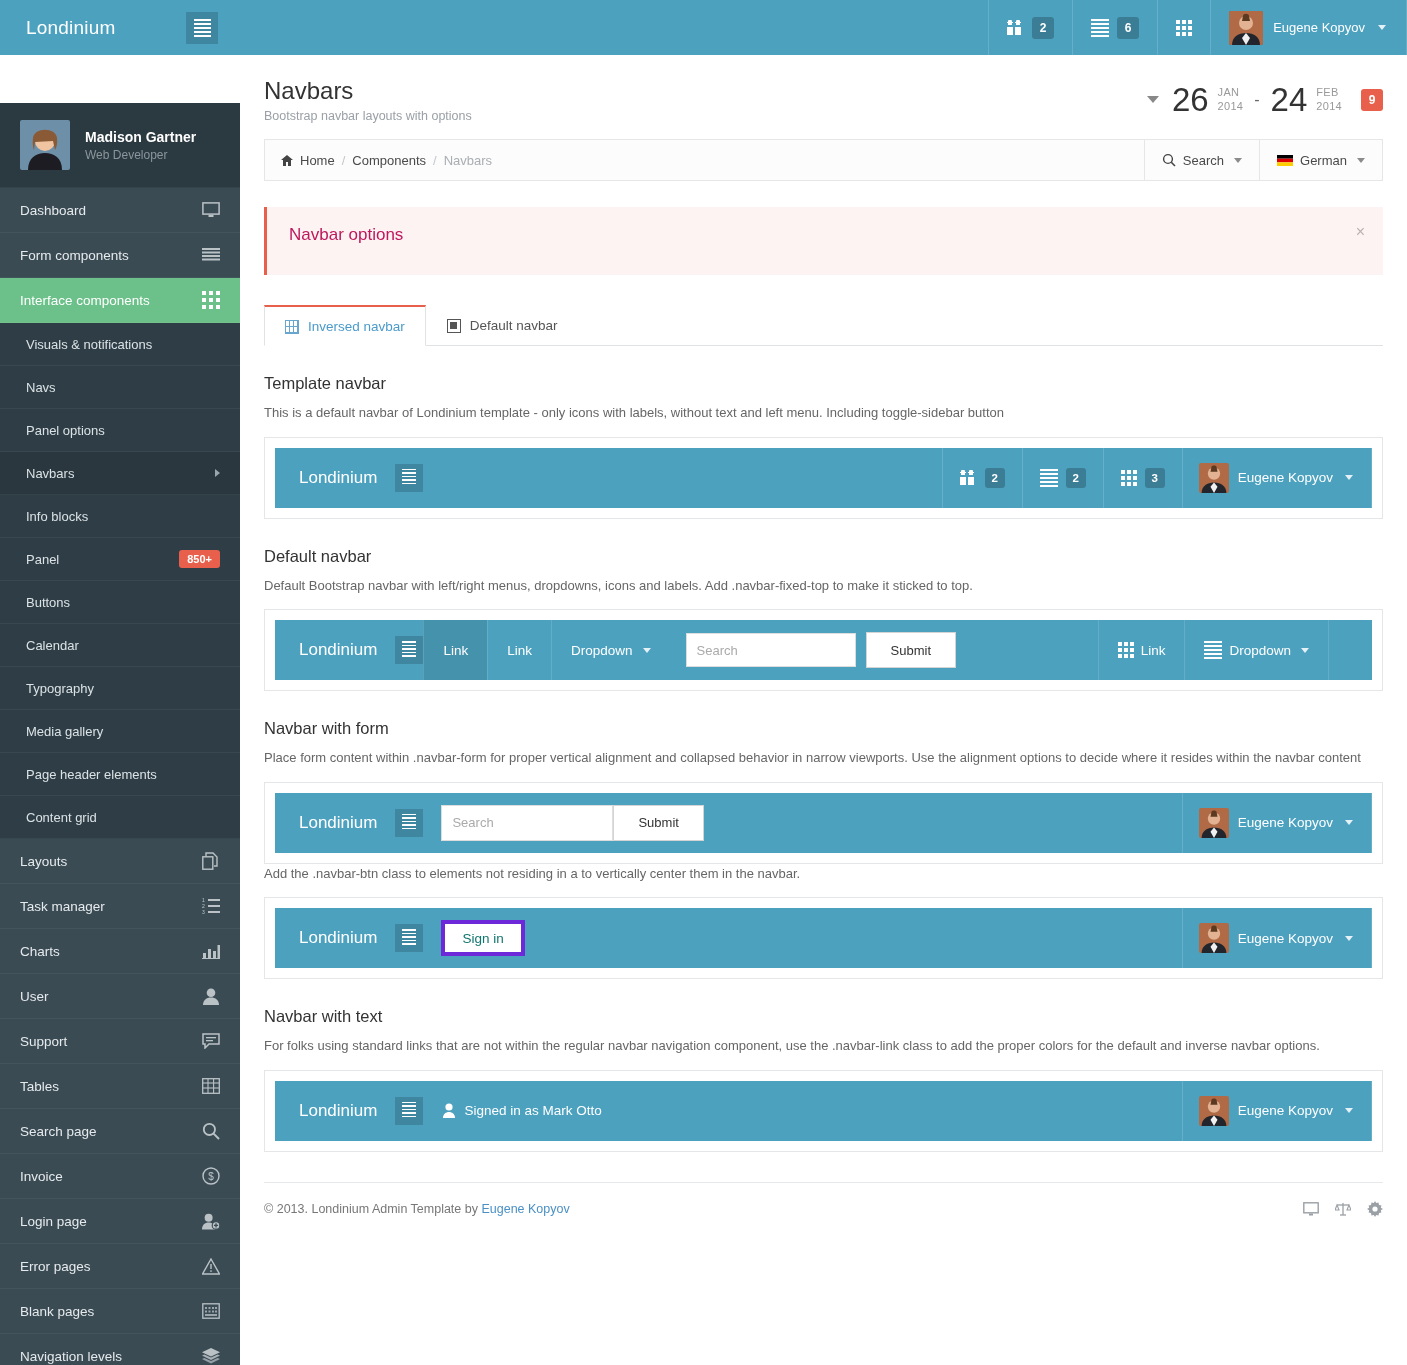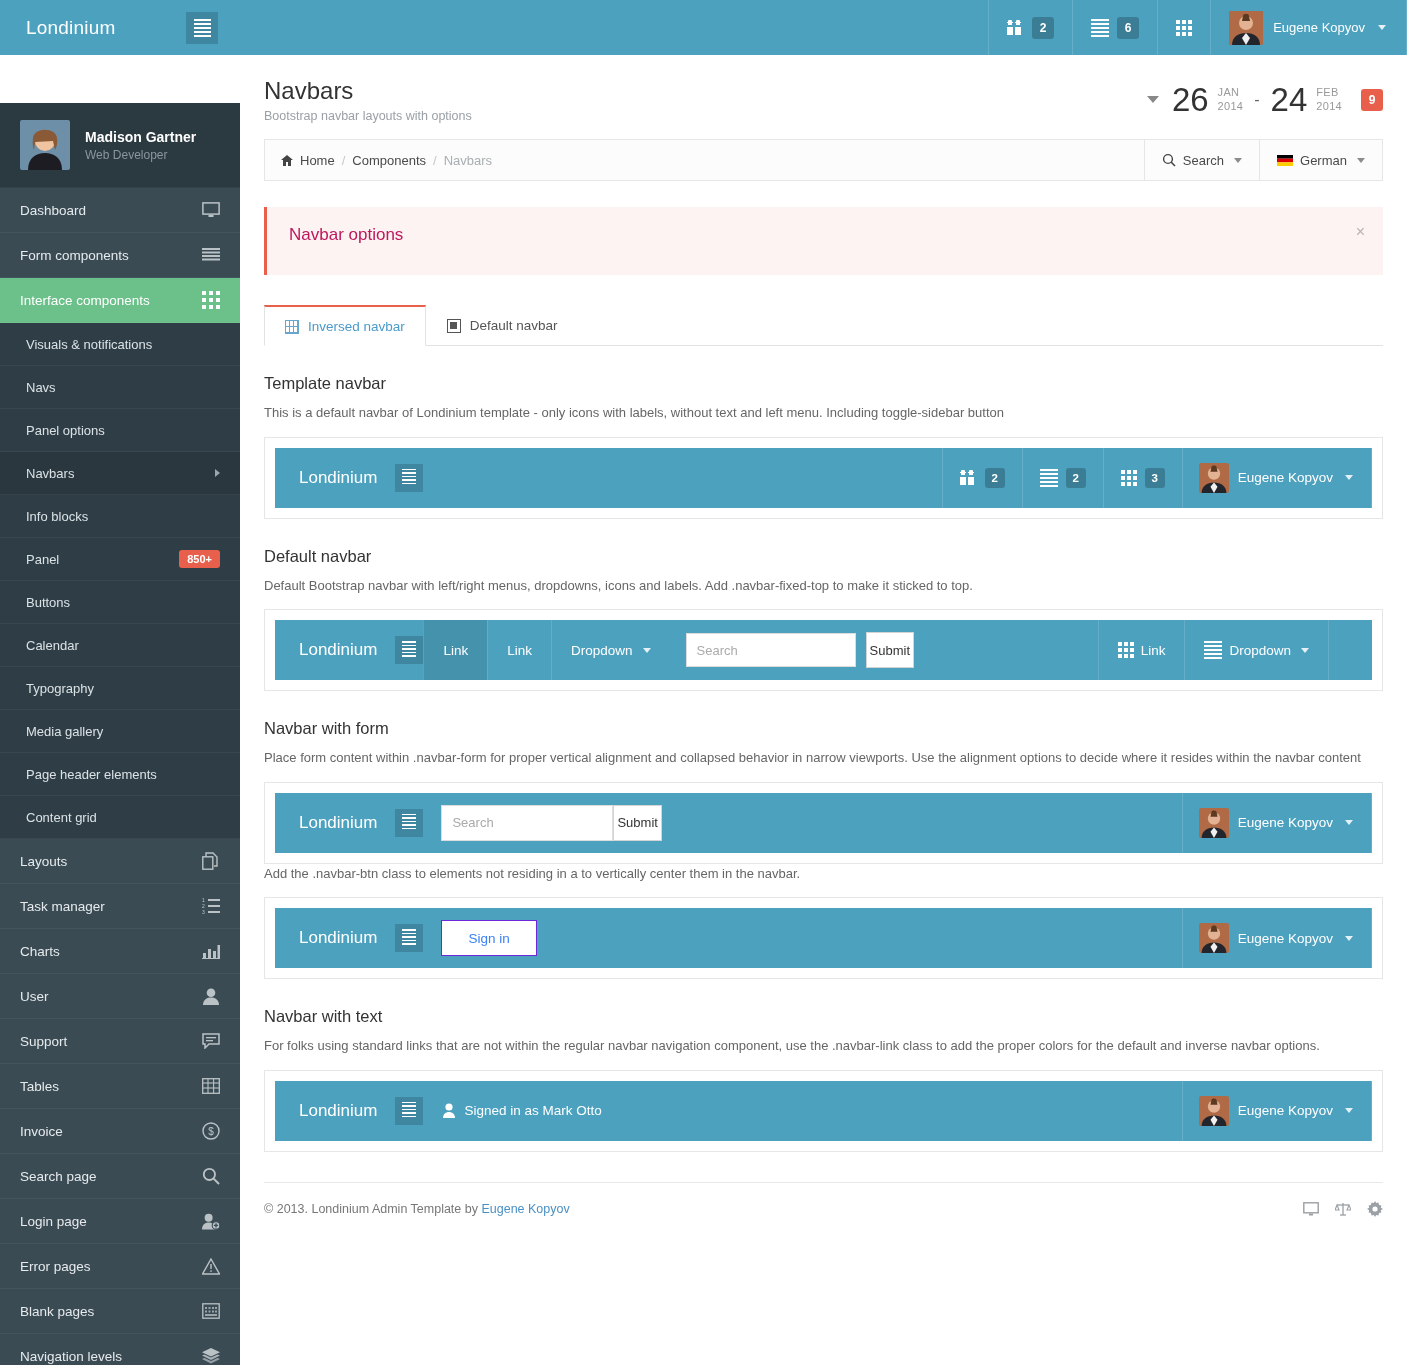--- a/index.html
+++ b/index.html
@@ -232,26 +232,26 @@
     color: #fff; font-size: 13.5px; cursor: pointer; }
   .nd-avatar { width: 30px; height: 30px; border-radius: 2px; overflow: hidden; flex-shrink: 0; }
   .nd-input {
     height: 34px; width: 170px; border: 1px solid #ddd; background: #fff;
     padding: 0 10px; font-size: 13px; color: #555; align-self: center;
     font-family: "Liberation Sans", sans-serif;
   }
   .nd-input::placeholder { color: #aaa; }
   .nd-submit {
     height: 36px; background: #fff; border: 1px solid #d4d4d4; color: #333;
-    font-size: 13px; padding: 0 3px; align-self: center; cursor: pointer;
+    font-size: 13px; padding: 0 24px; align-self: center; cursor: pointer;
     font-family: "Liberation Sans", sans-serif;
   }
   .nd-btn-plain {
-    height: 36px; background: #fff; border: 1px solid #6d28d9; color: #3b82f6;
-    font-size: 13.5px; padding: 0 26px; align-self: center; cursor: pointer;
+    height: 36px; background: #fff; border: 4px solid #6d28d9; color: #0f766e;
+    font-size: 13.5px; padding: 0 17px; align-self: center; cursor: pointer;
     font-family: "Liberation Sans", sans-serif;
   }
   .nd-text { display: flex; align-items: center; gap: 9px; color: #fff; font-size: 13.5px; padding-left: 20px; }
   .ic-person { width: 12px; height: 15px; display: block; }
 
   .footer {
     margin: 30px 24px 0 24px; border-top: 1px solid #e6e8ea;
     display: flex; align-items: center; justify-content: space-between;
     padding: 18px 0 16px 0; font-size: 12.5px; color: #777;
   }
@@ -481,34 +481,34 @@
               <g stroke="currentColor" stroke-width="1.1">
                 <line x1="0.7" y1="5" x2="17.3" y2="5"></line>
                 <line x1="0.7" y1="10" x2="17.3" y2="10"></line>
                 <line x1="6" y1="0.7" x2="6" y2="15.3"></line>
                 <line x1="11.6" y1="0.7" x2="11.6" y2="15.3"></line>
               </g>
             </svg>
           </span>
         </div>
         <div class="nav-item top">
+          <span class="lbl">Search page</span>
+          <span class="nav-icon">
+            <svg width="18" height="18" viewBox="0 0 18 18">
+              <circle cx="7.4" cy="7.4" r="5.6" fill="none" stroke="currentColor" stroke-width="1.8"></circle>
+              <line x1="11.6" y1="11.6" x2="17" y2="17" stroke="currentColor" stroke-width="2"></line>
+            </svg>
+          </span>
+        </div>
+        <div class="nav-item top">
           <span class="lbl">Invoice</span>
           <span class="nav-icon">
             <svg width="18" height="18" viewBox="0 0 18 18">
               <circle cx="9" cy="9" r="8" fill="none" stroke="currentColor" stroke-width="1.4"></circle>
               <text x="9" y="13" font-size="10" text-anchor="middle" fill="currentColor" font-family="Liberation Sans">$</text>
-            </svg>
-          </span>
-        </div>
-        <div class="nav-item top">
-          <span class="lbl">Search page</span>
-          <span class="nav-icon">
-            <svg width="18" height="18" viewBox="0 0 18 18">
-              <circle cx="7.4" cy="7.4" r="5.6" fill="none" stroke="currentColor" stroke-width="1.8"></circle>
-              <line x1="11.6" y1="11.6" x2="17" y2="17" stroke="currentColor" stroke-width="2"></line>
             </svg>
           </span>
         </div>
         <div class="nav-item top">
           <span class="lbl">Login page</span>
           <span class="nav-icon">
             <svg width="19" height="17" viewBox="0 0 19 17">
               <circle cx="7" cy="4.6" r="4.2" fill="currentColor"></circle>
               <path d="M0 17c0-5 3-7.4 7-7.4s7 2.4 7 7.4z" fill="currentColor"></path>
               <circle cx="14.8" cy="12.6" r="4" fill="currentColor" stroke="#3A4B54" stroke-width="1.2"></circle>

